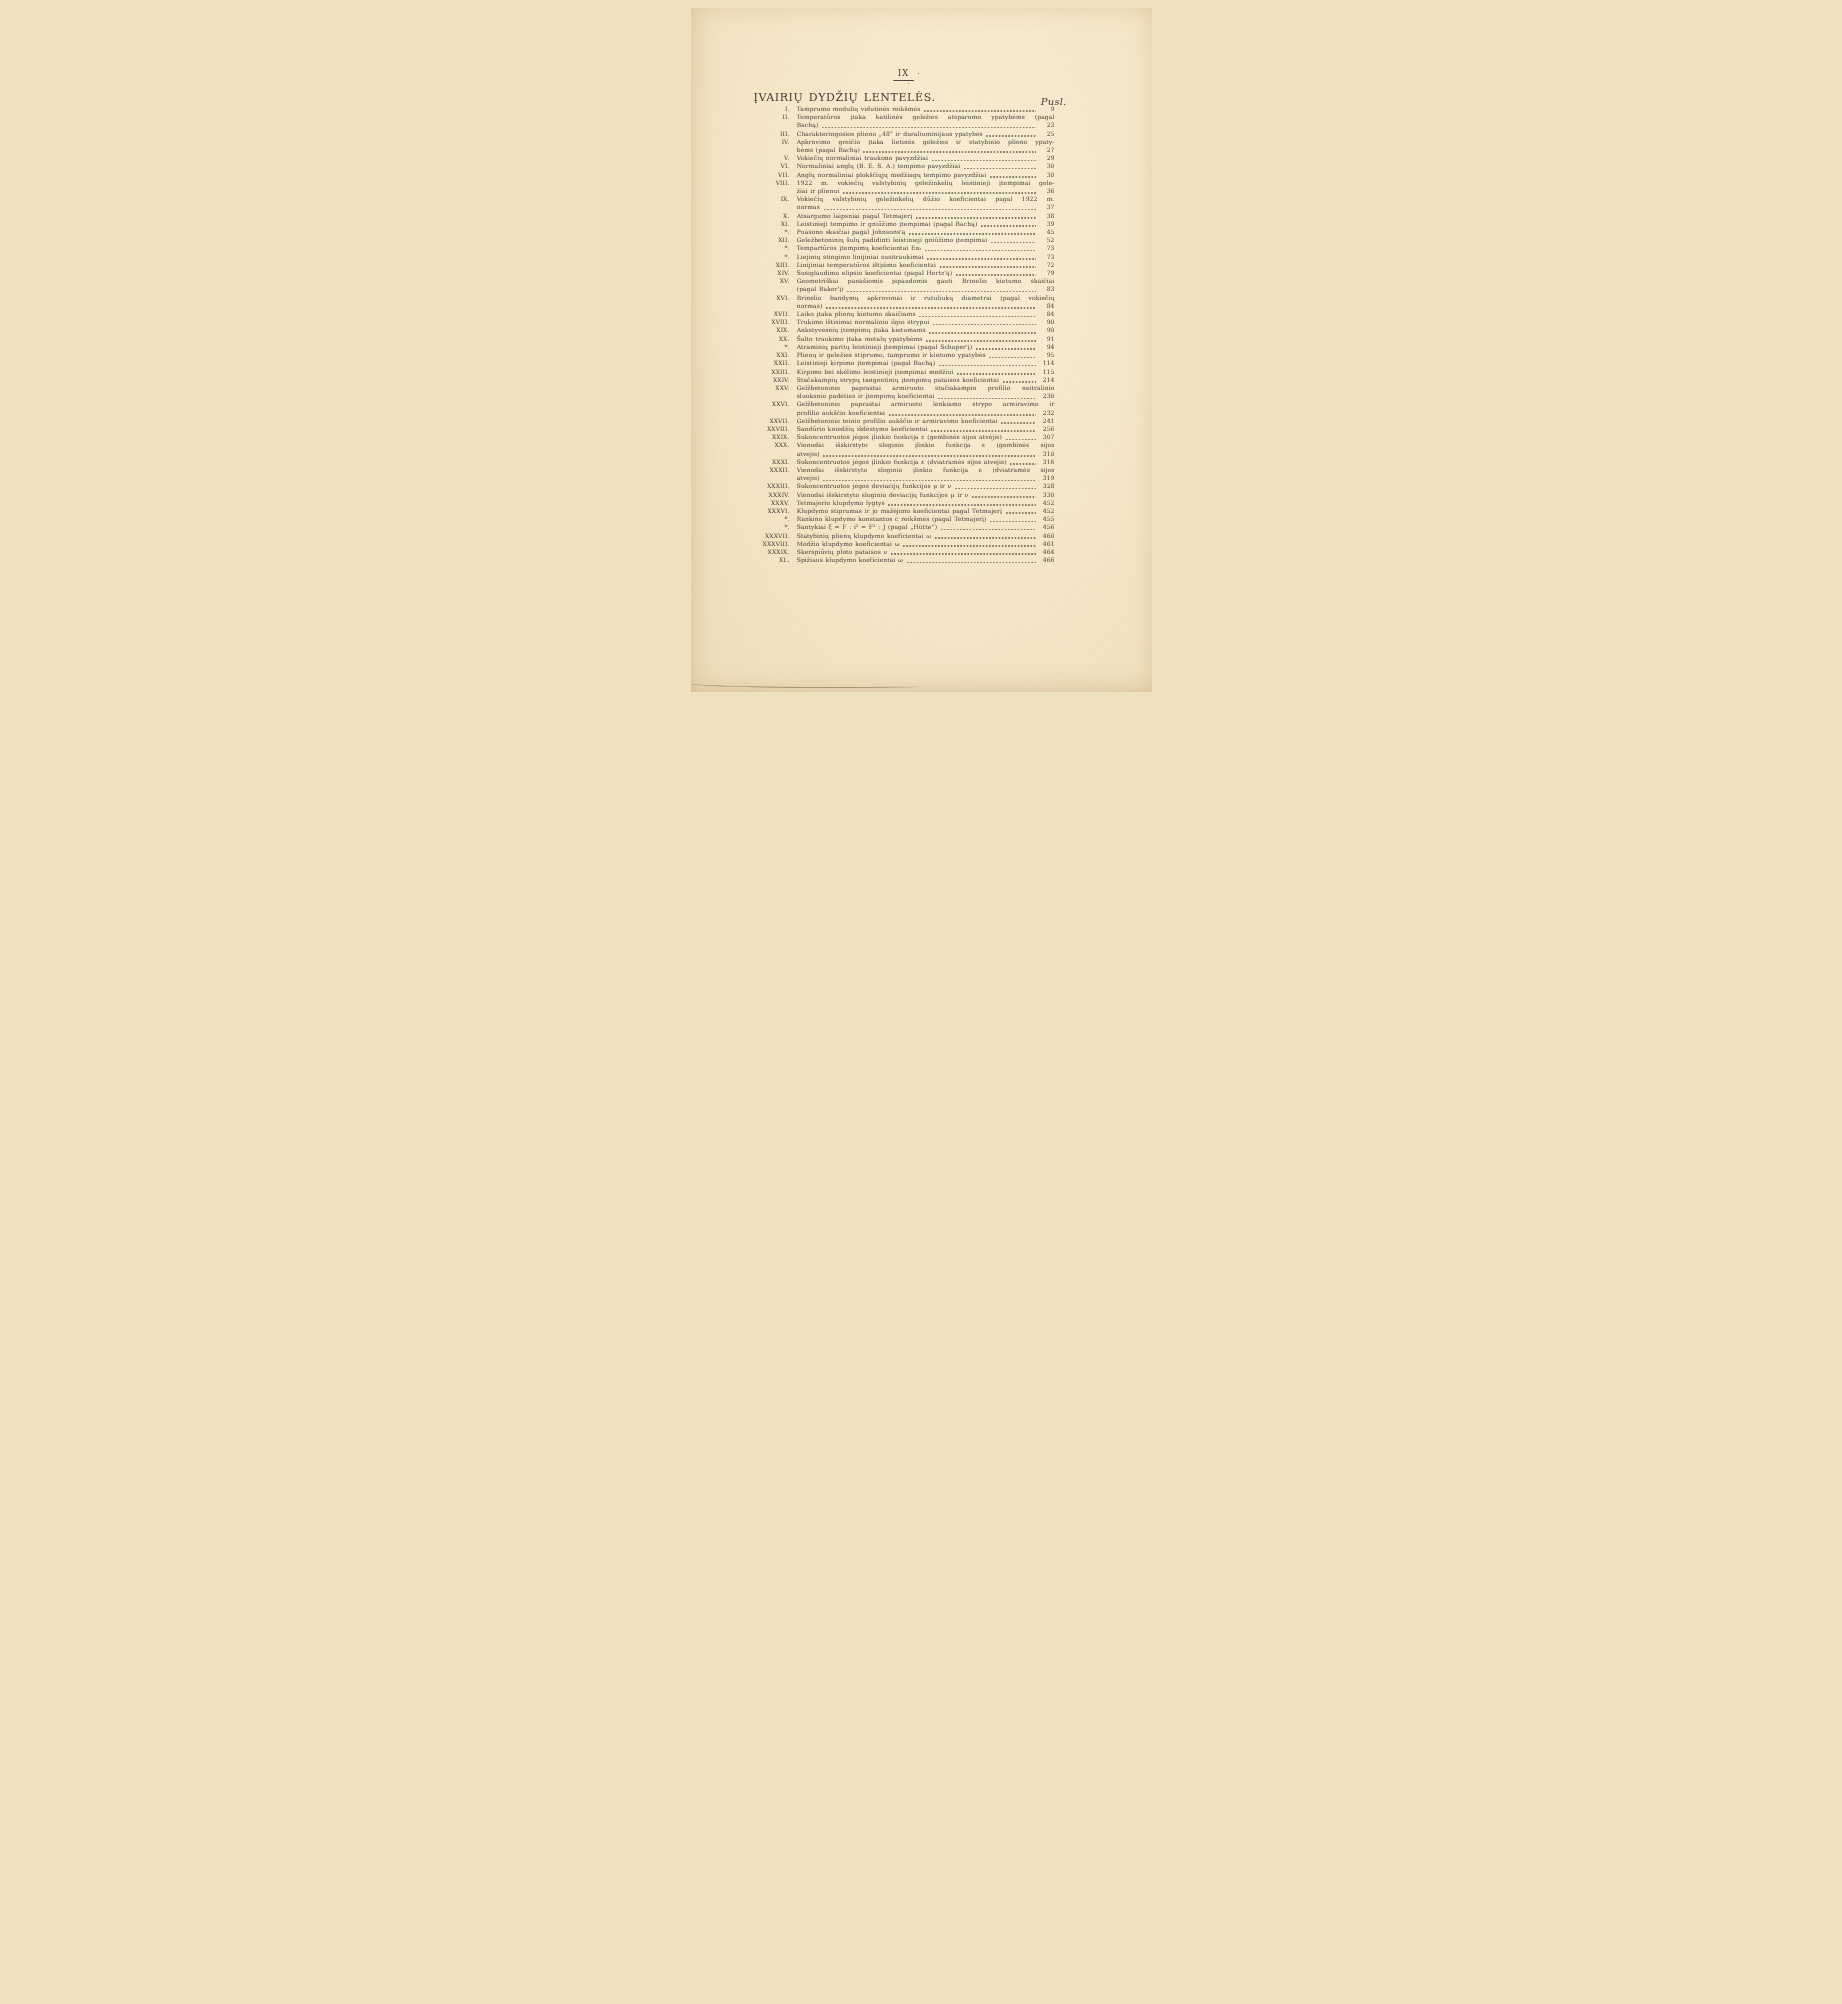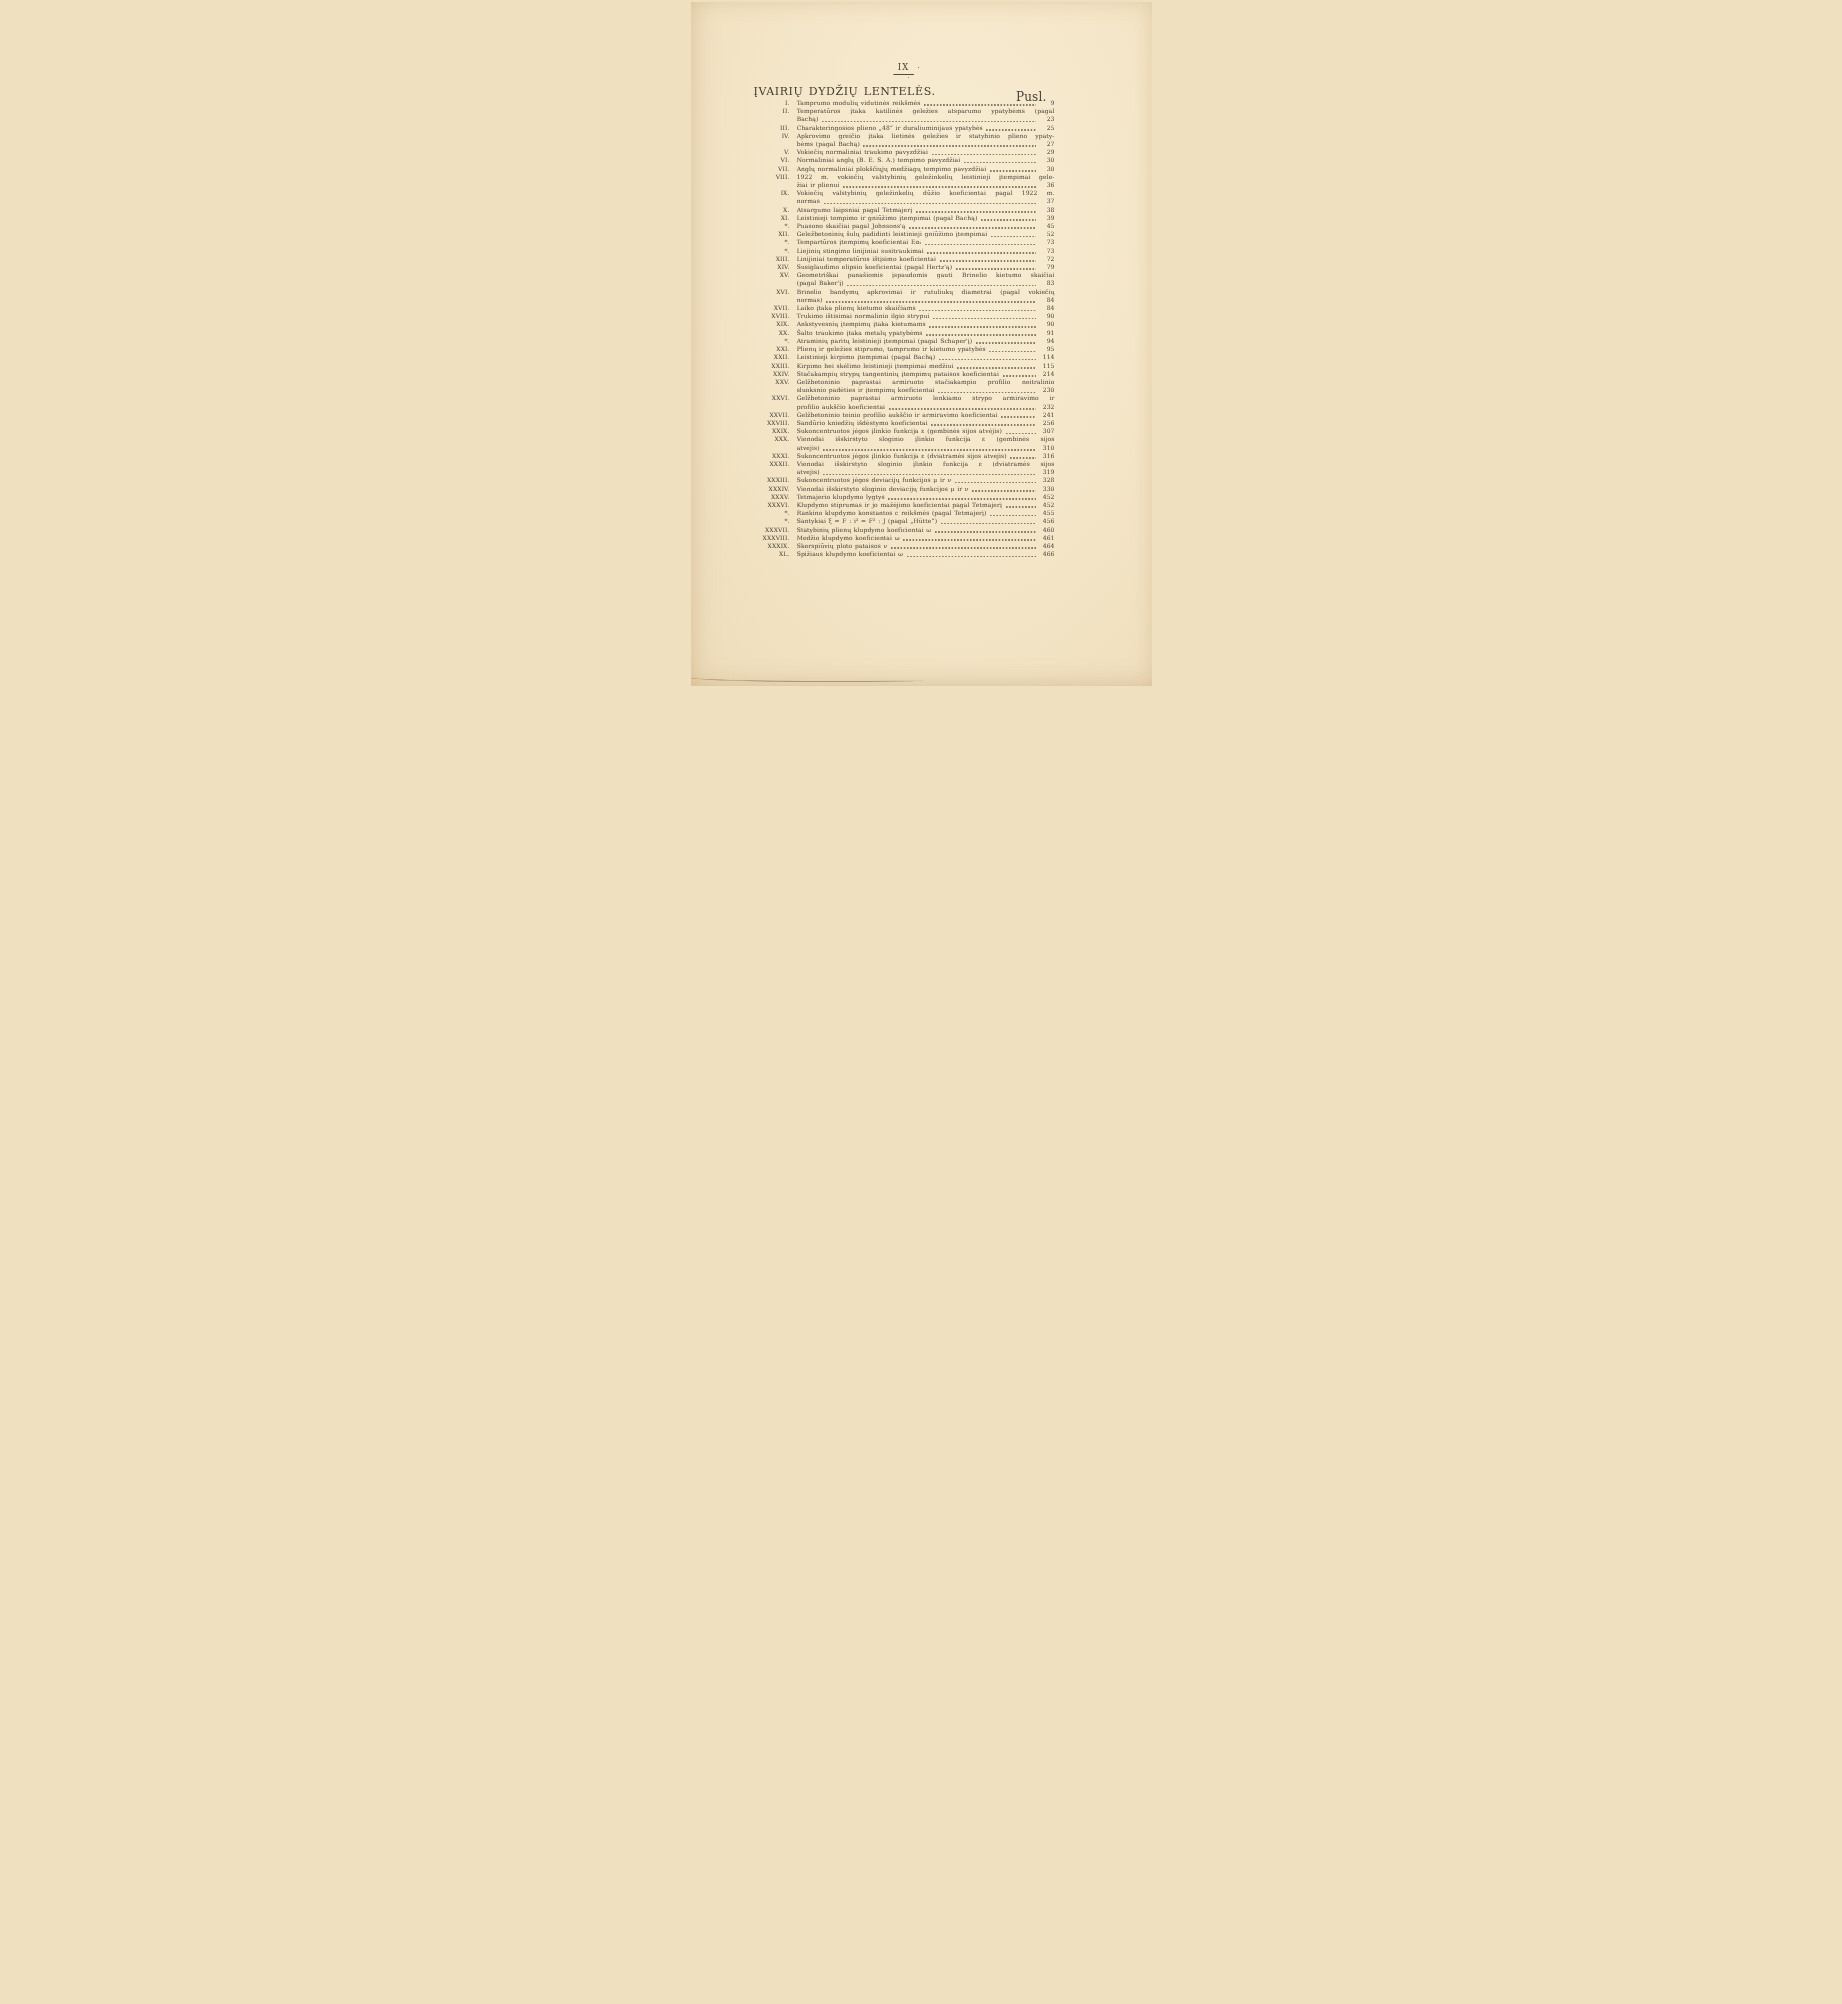--- a/index.html
+++ b/index.html
@@ -4,21 +4,21 @@
 <style>
   html, body {
     margin: 0;
     padding: 0;
     background: #efe0bf;
   }
   .page {
     position: relative;
     width: 461px;
     height: 684px;
-    margin: 2px auto;
+    margin: 8px auto;
     background: radial-gradient(ellipse at 58% 32%, #f8edd3 0%, #f4e6c8 50%, #eeddbb 100%);
     box-shadow:
       inset 11.2px 0 28px -9.6px rgba(186,146,96,0.28),
       inset -8.8px 0 24px -11.2px rgba(198,158,108,0.20),
       inset 0 -13.6px 28px -13.6px rgba(168,128,78,0.22),
       inset 0 10.4px 24px -12px rgba(220,190,140,0.18);
     overflow: hidden;
     font-family: "DejaVu Serif", "Liberation Serif", "DejaVu Sans", serif;
     color: #46413a;
   }
@@ -52,26 +52,27 @@
     position: absolute;
     left: 63px;
     top: 83px;
     font-size: 11px;
     letter-spacing: 0.6px;
     word-spacing: 1.2px;
     color: #413c32;
   }
   .pusl-header {
     position: absolute;
-    left: 48px;
+    left: 68px;
     top: 88px;
     width: 308px;
     text-align: right;
-    font-size: 12px;
+    font-size: 10px;
     letter-spacing: 0.2px;
+    font-style: italic;
   }
   .toc {
     position: absolute;
     left: 56px;
     top: 97px;
     width: 308px;
     font-size: 6px;
     line-height: 8.2px;
     word-spacing: 0.6px;
     letter-spacing: 0.1px;

